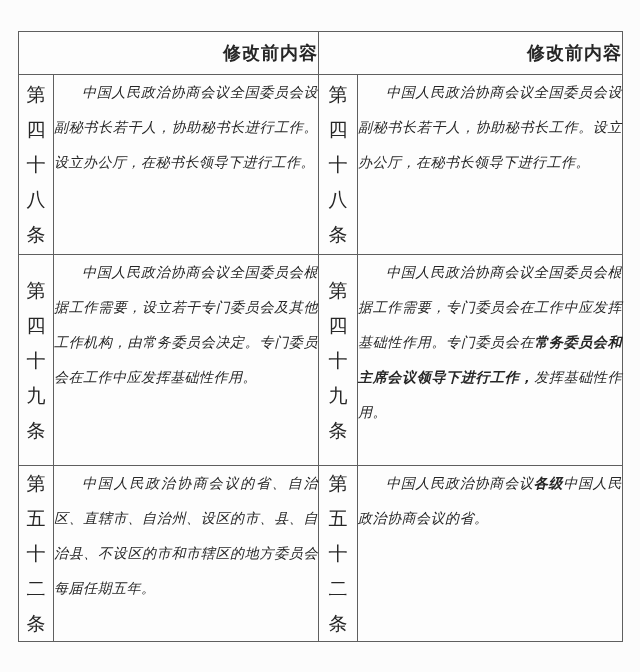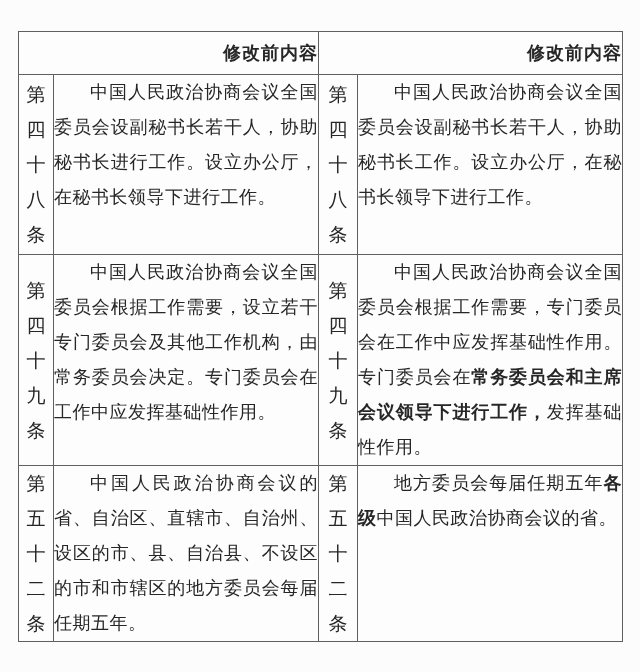--- a/index.html
+++ b/index.html
@@ -47,22 +47,23 @@
     flex-direction: column;
     align-items: center;
     justify-content: center;
     font-size: 19px;
     line-height: 35px;
     height: 100%;
   }
   .content-cell {
     vertical-align: top;
     padding: 1px 8px 0 9px;
-    font-size: 18px;
+    font-size: 14px;
     line-height: 35px;
+    font-style: italic;
   }
   .content-para {
     margin: 0;
     text-indent: 2em;
     text-align: justify;
     text-justify: inter-character;
     letter-spacing: 0.5px;
   }
   .seg-bold {
     font-weight: bold;
@@ -156,17 +157,17 @@
     <td class="article-cell">
       <div class="article-chars">
             <div>第</div>
             <div>五</div>
             <div>十</div>
             <div>二</div>
             <div>条</div>
           </div>
     </td>
     <td class="content-cell">
-      <p class="content-para"><span>地方委员会每届任期五年</span><span class="seg-bold">各级</span><span>中国人民政治协商会议的省。</span></p>
+      <p class="content-para"><span>中国人民政治协商会议</span><span class="seg-bold">各级</span><span>中国人民政治协商会议的省。</span></p>
     </td>
   </tr>
 </tbody>
   </table>
 
 </body></html>

